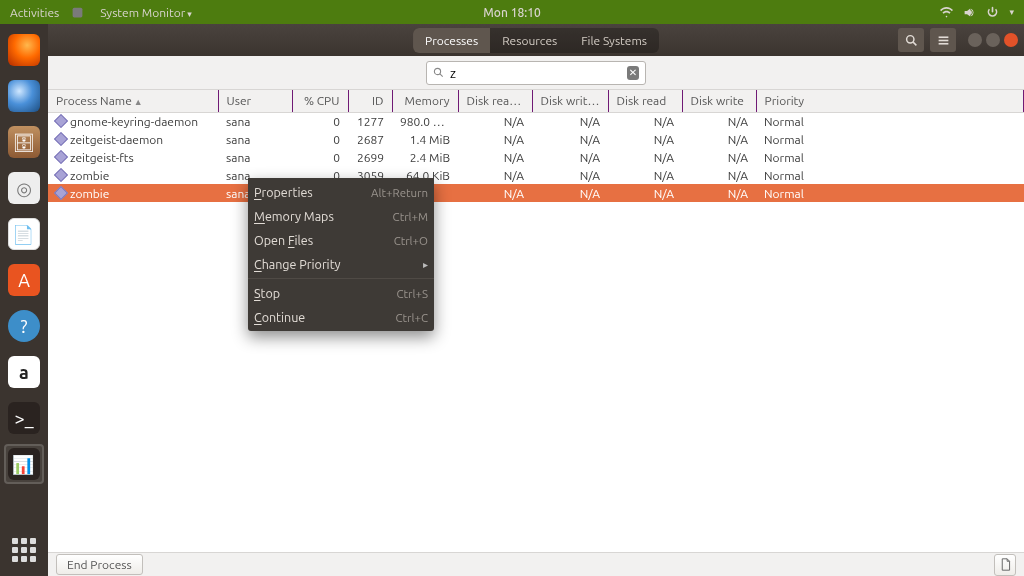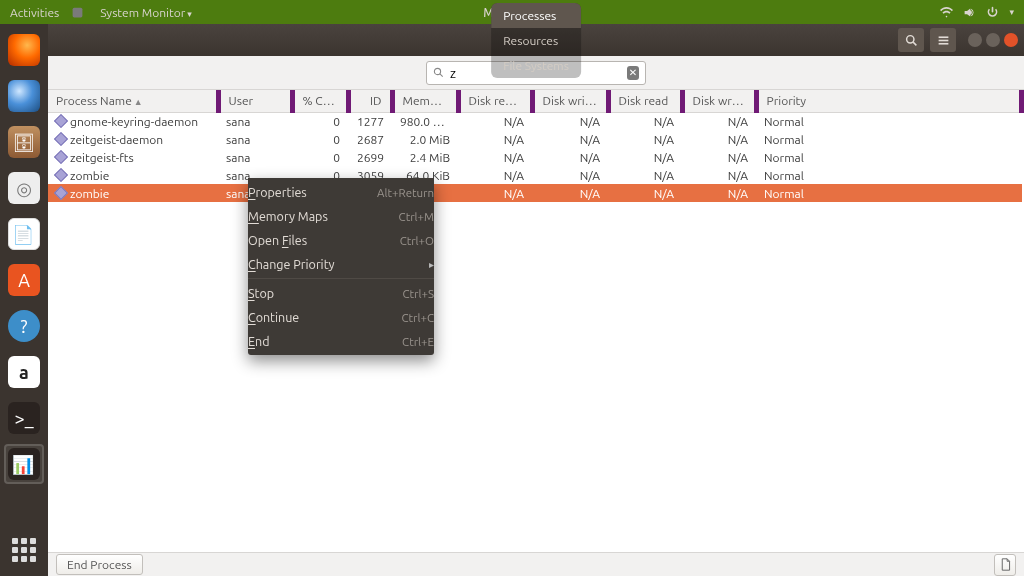--- a/index.html
+++ b/index.html
@@ -35,56 +35,56 @@
   .ico-sysmon { background: #2a2320; }
   .ico-apps { background: transparent; }
   .grid9 { display: grid; grid-template-columns: repeat(3,6px); grid-template-rows: repeat(3,6px); gap: 3px; }
   .grid9 span { background: #ddd; border-radius: 1px; }
 
   
   .content { flex: 1; display: flex; flex-direction: column; background: #f7f7f7; min-width: 0; }
 
   
   .headerbar { height: 32px; background: linear-gradient(#4a433e,#3b342f); display: flex; align-items: center; padding: 0 6px; position: relative; }
-  .view-tabs { position: absolute; left: 50%; transform: translateX(-50%); display: flex; background: rgba(0,0,0,.25); border-radius: 6px; overflow: hidden; flex-direction: column; }
+  .view-tabs { position: absolute; left: 50%; transform: translateX(-50%); display: flex; background: rgba(0,0,0,.25); border-radius: 6px; overflow: hidden; }
   .view-tab { padding: 6px 12px; color: #d3ccc4; font-size: 12px; cursor: pointer; }
   .view-tab.active { background: #5f564e; color: #fff; }
   .hb-right { margin-left: auto; display: flex; align-items: center; gap: 6px; }
   .hb-btn { width: 26px; height: 24px; background: #5f564e; border-radius: 3px; display: flex; align-items: center; justify-content: center; color: #e2dcd6; }
   .win-ctrls { display: flex; gap: 4px; margin-left: 6px; }
   .win-btn { width: 14px; height: 14px; border-radius: 50%; background: #6a625b; }
   .win-btn.close { background: #e25229; }
 
   
   .search-row { height: 34px; display: flex; align-items: center; justify-content: center; background: #f2f1f0; border-bottom: 1px solid #d8d6d4; }
   .search-box { display: flex; align-items: center; width: 220px; height: 24px; border: 1px solid #b8b5b1; background: #fff; border-radius: 3px; padding: 0 6px; gap: 6px; color: #333; }
   .search-box input { flex: 1; border: none; outline: none; font-size: 13px; background: transparent; }
   .clear-btn { width: 14px; height: 14px; border-radius: 3px; background: #7a7a7a; color: #fff; font-size: 10px; display: flex; align-items: center; justify-content: center; }
 
   
   .table-wrap { flex: 1; overflow: auto; background: #fff; }
   table { width: 100%; border-collapse: collapse; table-layout: fixed; }
-  thead th { text-align: left; font-weight: normal; font-size: 12px; color: #555; background: #f2f1f0; border-bottom: 1px solid #d8d6d4; border-right: 5px solid #701a75; padding: 4px 8px; height: 22px; white-space: nowrap; overflow: hidden; text-overflow: ellipsis; }
+  thead th { text-align: left; font-weight: normal; font-size: 12px; color: #555; background: #f2f1f0; border-bottom: 1px solid #d8d6d4; border-right: 1px solid #701a75; padding: 4px 8px; height: 22px; white-space: nowrap; overflow: hidden; text-overflow: ellipsis; }
   thead th.sort::after { content: " ▲"; font-size: 9px; color: #888; }
   tbody td { padding: 2px 8px; font-size: 12px; height: 18px; white-space: nowrap; overflow: hidden; text-overflow: ellipsis; }
   tbody tr.selected td { background: #e77042; color: #fff; }
   .na { color: inherit; text-align: right; }
   .num { text-align: right; }
   .pname { display: flex; align-items: center; gap: 4px; }
   .pico { width: 10px; height: 10px; transform: rotate(45deg); background: #a8a3d6; border: 1px solid #7a73b8; flex: 0 0 auto; }
 
   
   .bottom-bar { height: 24px; background: #f2f1f0; border-top: 1px solid #d8d6d4; display: flex; align-items: center; padding: 0 8px; }
   .btn { padding: 3px 10px; border: 1px solid #c2bfbb; border-radius: 3px; background: linear-gradient(#fff,#efede9); font-size: 12px; color: #555; }
   .bottom-bar .right { margin-left: auto; }
   .detail-btn { width: 22px; height: 22px; border: 1px solid #c2bfbb; border-radius: 3px; background: linear-gradient(#fff,#efede9); display: flex; align-items: center; justify-content: center; font-size: 12px; color: #666; }
 
   
   .context-menu { position: absolute; left: 248px; top: 178px; width: 186px; background: #3e3a36; border-radius: 0 0 3px 3px; box-shadow: 0 6px 16px rgba(0,0,0,.45); color: #e2dcd6; font-size: 12.5px; padding: 2px 0; z-index: 50; }
-  .cm-item { display: flex; align-items: center; justify-content: space-between; padding: 5px 0; cursor: pointer; }
+  .cm-item { display: flex; align-items: center; justify-content: space-between; padding: 5px 6px; cursor: pointer; }
   .cm-item .key { color: #9a948e; font-size: 11.5px; }
   .cm-item.hi { background: #e77042; color: #fff; }
   .cm-item.hi .key { color: #f4d4c4; }
   .cm-sub::after { content: "▸"; font-size: 10px; color: #bbb; margin-left: auto; }
   .cm-sep { height: 1px; background: #4f4a45; margin: 2px 0; }
   .u { text-decoration: underline; text-underline-offset: 2px; }
 
   svg.small-icon { width: 13px; height: 13px; fill: currentColor; }
 </style>
 </head>
@@ -255,21 +255,21 @@
             <tr>
               <td>
                 <div class="pname">
                   <div class="pico"></div>
                   <span>zeitgeist-daemon</span>
                 </div>
               </td>
               <td>sana</td>
               <td class="num">0</td>
               <td class="num">2687</td>
-              <td class="num">2.0 MiB</td>
+              <td class="num">1.4 MiB</td>
               <td class="na num">N/A</td>
               <td class="na num">N/A</td>
               <td class="na num">N/A</td>
               <td class="na num">N/A</td>
               <td>Normal</td>
             </tr>
             <tr>
               <td>
                 <div class="pname">
                   <div class="pico"></div>
@@ -355,17 +355,13 @@
     </div>
     <div class="cm-sep"></div>
     <div class="cm-item">
       <span><span class="u">S</span>top</span>
       <span class="key">Ctrl+S</span>
     </div>
     <div class="cm-item">
       <span><span class="u">C</span>ontinue</span>
       <span class="key">Ctrl+C</span>
     </div>
-    <div class="cm-item">
-      <span><span class="u">E</span>nd</span>
-      <span class="key">Ctrl+E</span>
-    </div>
   </div>
 
 </body></html>

